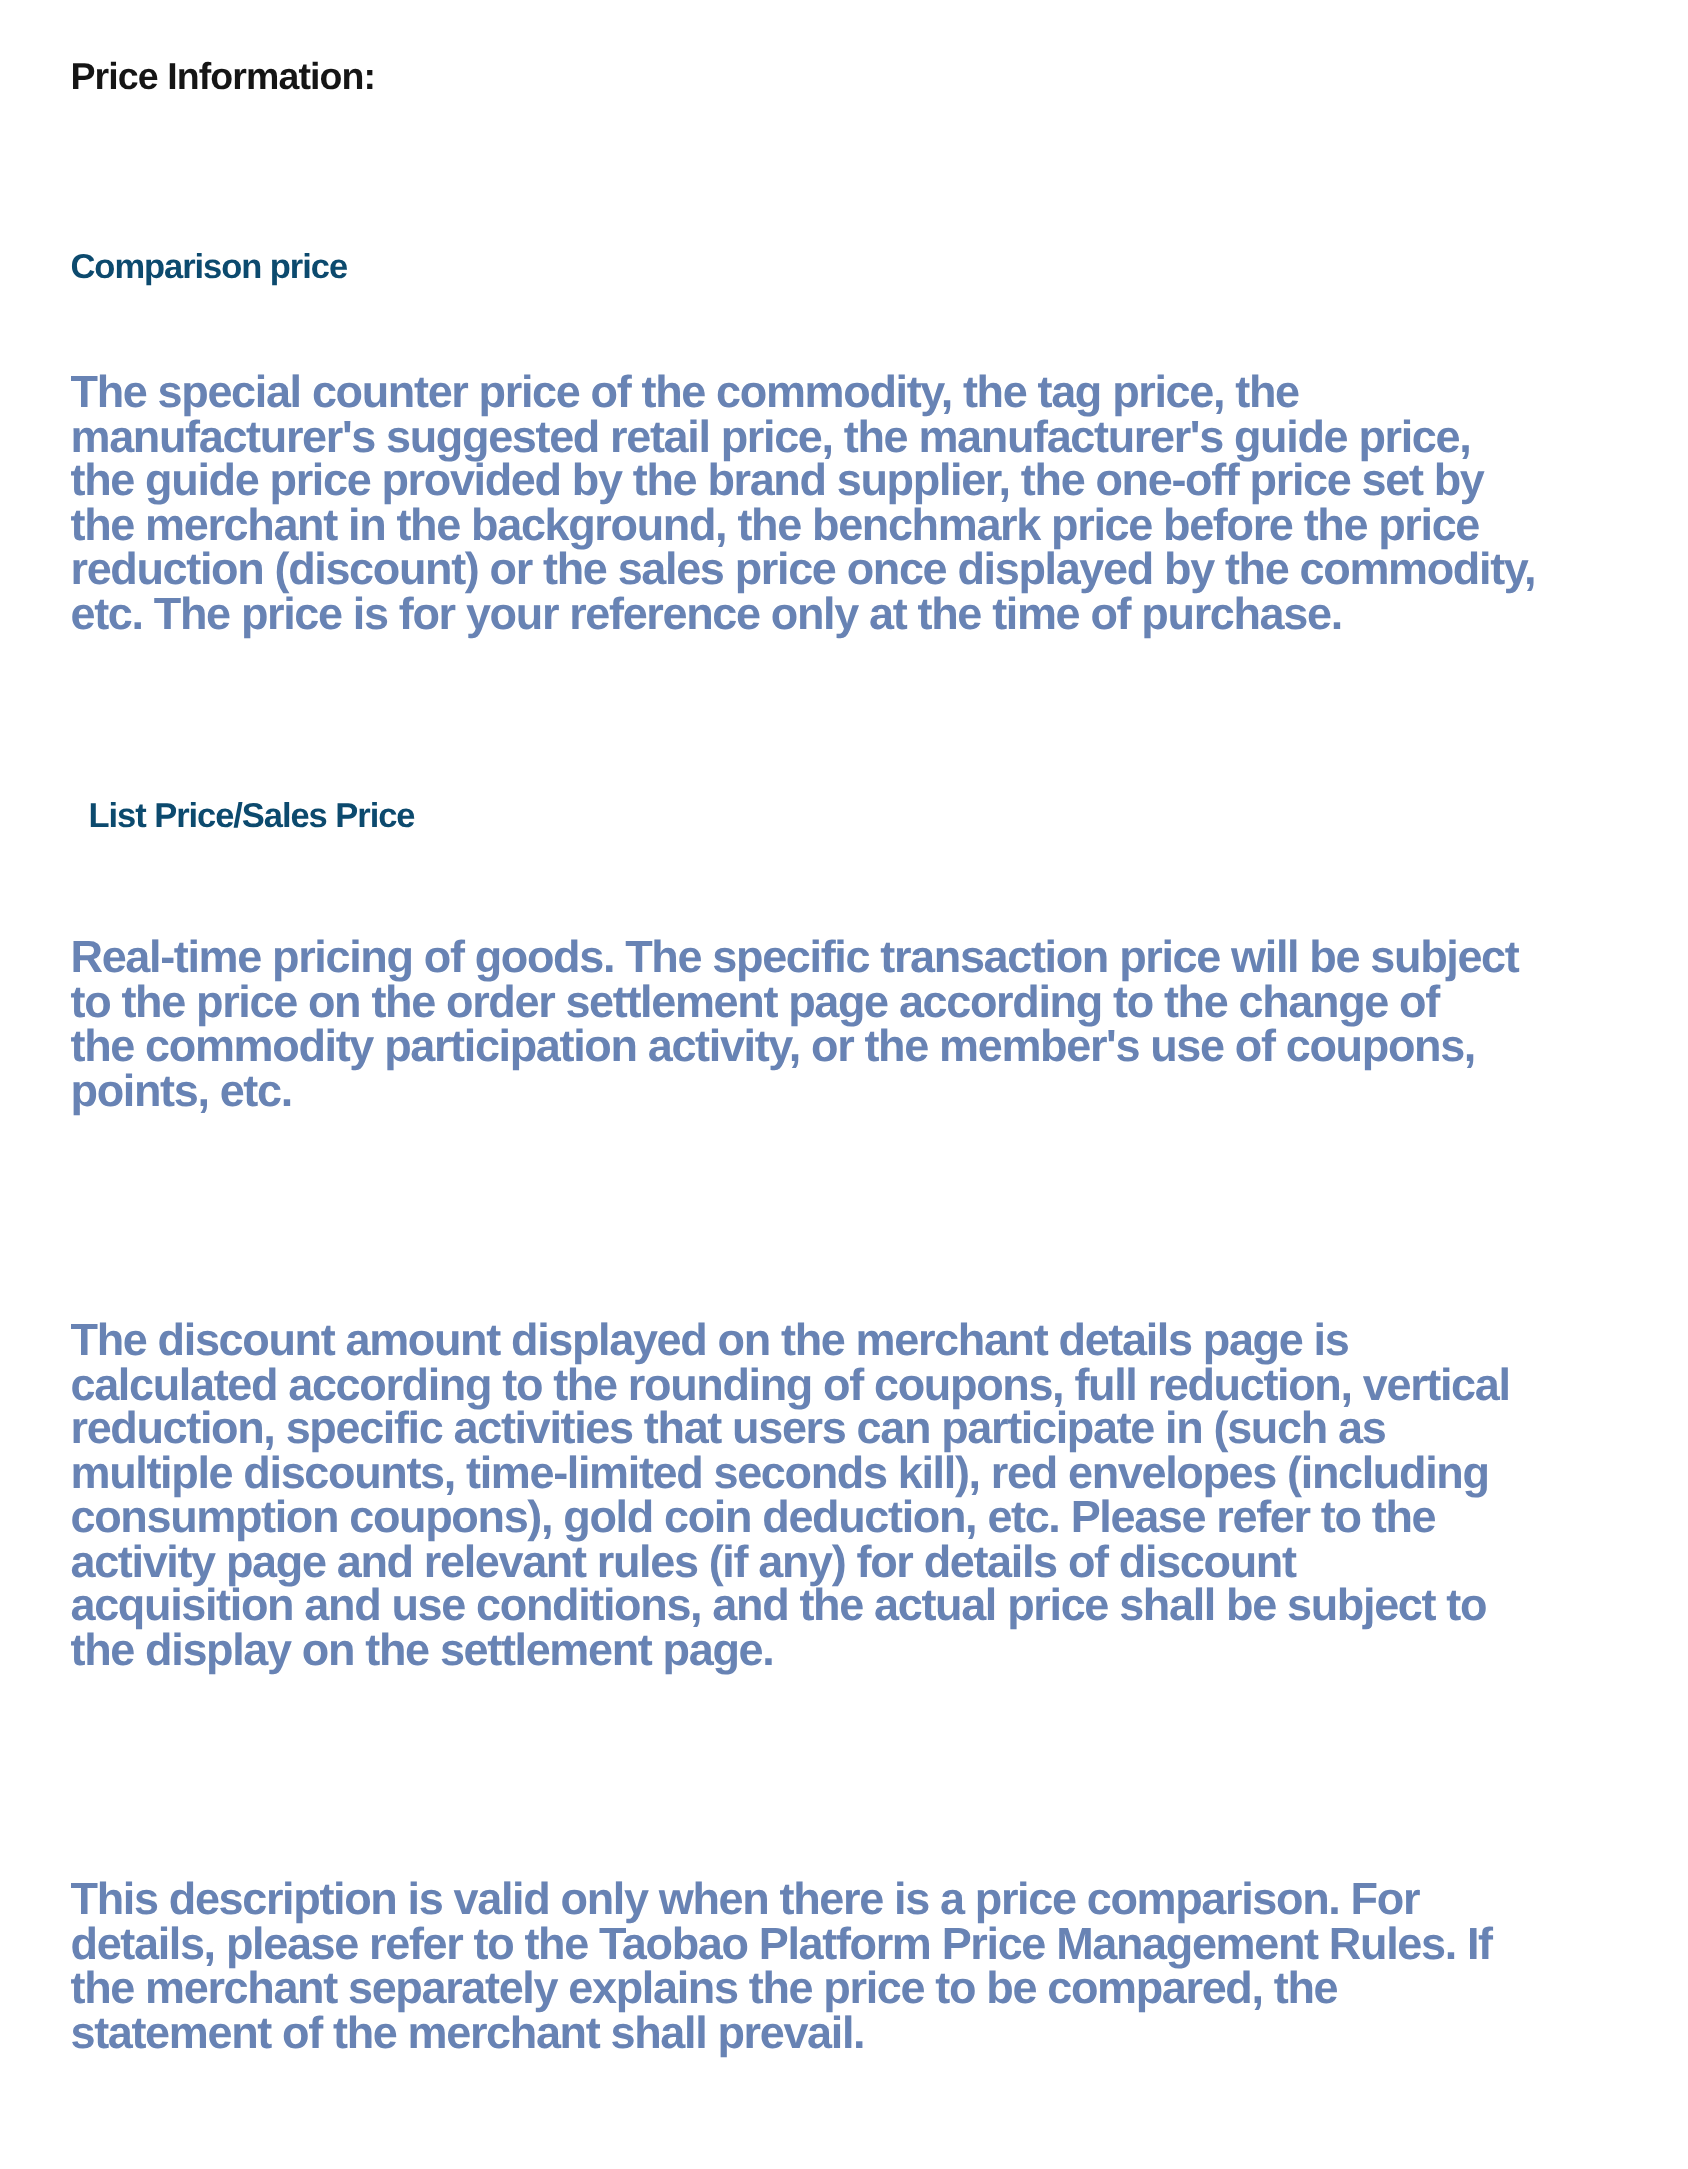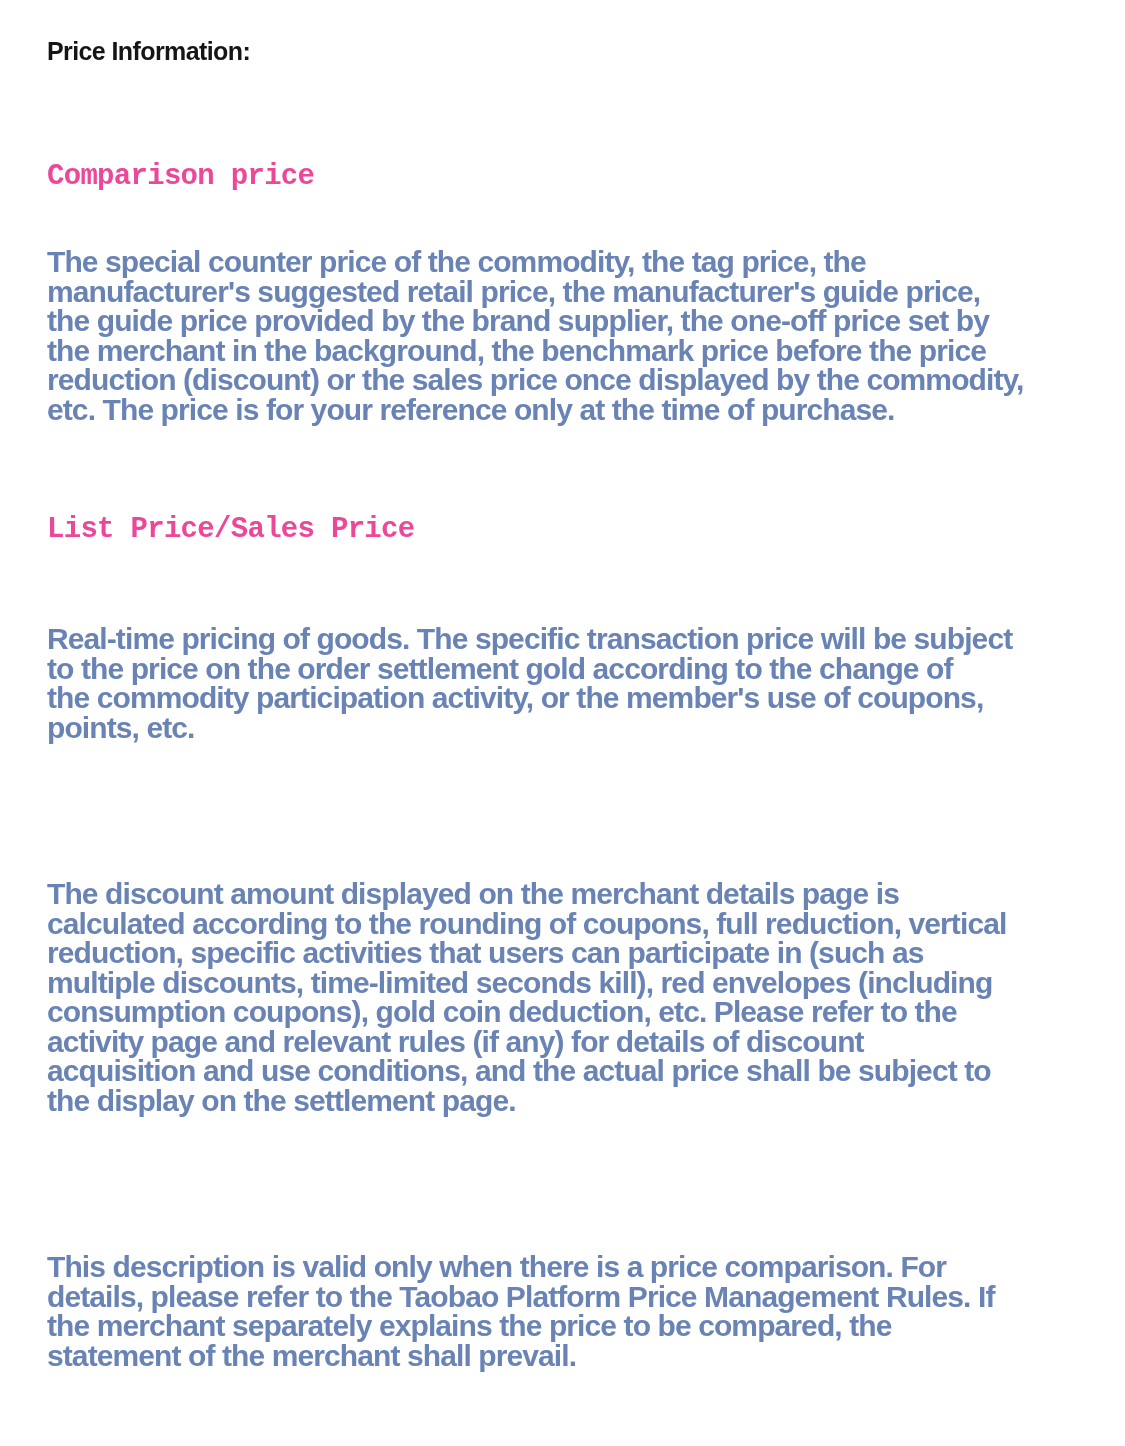--- a/index.html
+++ b/index.html
@@ -25,30 +25,29 @@
     font-size: 25px;
     font-weight: 700;
     letter-spacing: -0.6px;
     color: #151515;
     white-space: nowrap;
   }
   .section-heading {
     position: absolute;
     left: 47px;
     margin: 0;
-    font-size: 29px;
+    font-size: 23px;
     font-weight: 700;
     letter-spacing: -0.7px;
-    color: #ec4899;
+    color: #0c4a6e;
     white-space: nowrap;
     line-height: 32px;
-    font-family: Liberation Mono, monospace;
   }
   .h-comparison { top: 161px; }
-  .h-list       { top: 514px; }
+  .h-list       { top: 527px; margin-left: 12px; }
   .body-para {
     position: absolute;
     left: 47px;
     width: 1055px;
     margin: 0;
     font-size: 30px;
     font-weight: 700;
     letter-spacing: -0.9px;
     line-height: 29.5px;
     color: #6883b4;
@@ -71,21 +70,21 @@
   <p class="body-para p-comparison">The special counter price of the commodity, the tag price, the
 manufacturer's suggested retail price, the manufacturer's guide price,
 the guide price provided by the brand supplier, the one-off price set by
 the merchant in the background, the benchmark price before the price
 reduction (discount) or the sales price once displayed by the commodity,
 etc. The price is for your reference only at the time of purchase.</p>
 
   <h2 class="section-heading h-list">List Price/Sales Price</h2>
 
   <p class="body-para p-list">Real-time pricing of goods. The specific transaction price will be subject
-to the price on the order settlement gold according to the change of
+to the price on the order settlement page according to the change of
 the commodity participation activity, or the member's use of coupons,
 points, etc.</p>
 
   <p class="body-para p-disclaimer">This description is valid only when there is a price comparison. For
 details, please refer to the Taobao Platform Price Management Rules. If
 the merchant separately explains the price to be compared, the
 statement of the merchant shall prevail.</p>
 
   <p class="body-para p-discount">The discount amount displayed on the merchant details page is
 calculated according to the rounding of coupons, full reduction, vertical

